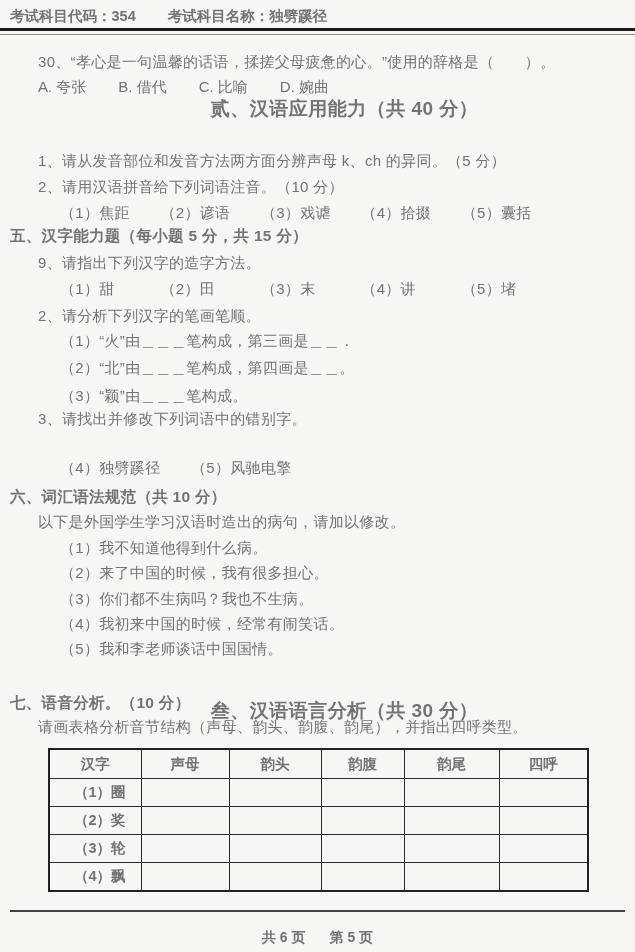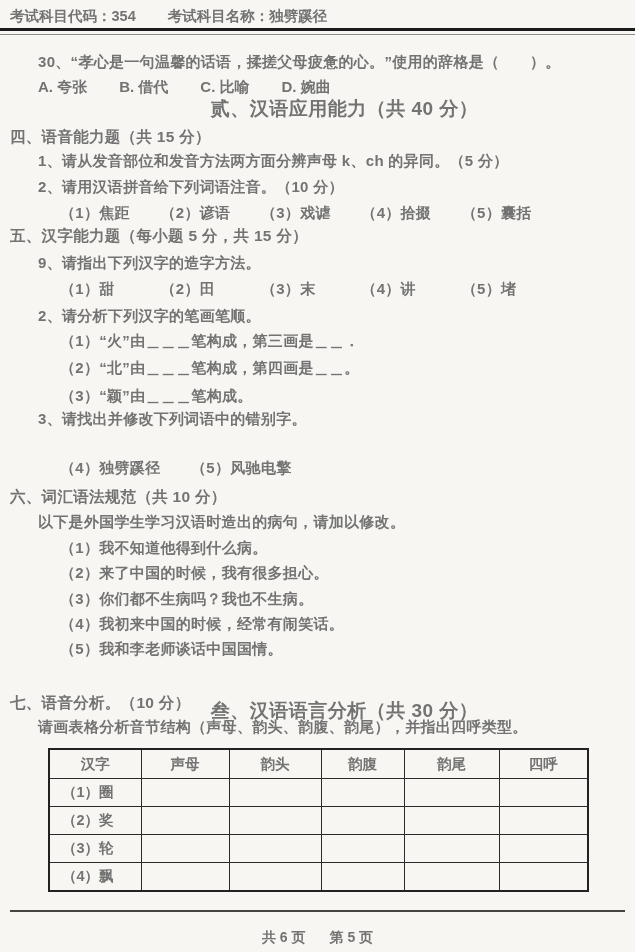--- a/index.html
+++ b/index.html
@@ -13,21 +13,21 @@
     height: 952px;
     margin: 0 auto;
     background: #f7f6f3;
     color: #737373;
     overflow: hidden;
   }
   .line {
     position: absolute;
     white-space: nowrap;
     font-size: 15px;
-    font-weight: 700;
+    font-weight: 400;
     letter-spacing: 0.3px;
     line-height: 20px;
   }
   .indent0 { left: 10px; }
   .indent1 { left: 38px; }
   .indent2 { left: 60px; }
   .sect { font-weight: 700; font-size: 15.5px; }
   .bigtitle {
     position: absolute;
     left: 0;
@@ -59,42 +59,42 @@
     top: 34px; left: 0;
     width: 635px; height: 1px;
     background: #8a8a88;
   }
   .options {
     position: absolute;
     top: 78px; left: 38px;
     display: flex;
     gap: 32px;
     font-size: 15px;
-    font-weight: 700;
+    font-weight: 400;
     white-space: nowrap;
   }
   .ans-table {
     position: absolute;
     top: 748px;
     left: 48px;
     border-collapse: collapse;
     table-layout: fixed;
     border: 2px solid #222;
   }
   .ans-table th, .ans-table td {
     border: 1.5px solid #2b2b2b;
     font-size: 14.5px;
     font-weight: 600;
     padding: 0;
   }
   .ans-table thead th { height: 28px; text-align: center; }
   .ans-table tbody td { height: 27px; }
   .ans-table tbody td.rowlabel {
     text-align: left;
-    padding-left: 12px;
+    padding-left: 24px;
     white-space: nowrap;
   }
   .bottom-rule {
     position: absolute;
     top: 910px; left: 10px;
     width: 615px; height: 2px;
     background: #454543;
   }
   .footer {
     position: absolute;
@@ -123,21 +123,20 @@
   <div class="line indent1" style="top:52px">30、“孝心是一句温馨的话语，揉搓父母疲惫的心。”使用的辞格是（　　）。</div>
   <div class="options">
     <span>A. 夸张</span>
     <span>B. 借代</span>
     <span>C. 比喻</span>
     <span>D. 婉曲</span>
   </div>
 
   <div class="bigtitle" style="top:96px">贰、汉语应用能力（共 40 分）</div>
 
-  <div class="line indent0 sect" style="top:127px">四、语音能力题（共 15 分）</div>
   <div class="line indent1" style="top:151px">1、请从发音部位和发音方法两方面分辨声母 k、ch 的异同。（5 分）</div>
   <div class="line indent1" style="top:177px">2、请用汉语拼音给下列词语注音。（10 分）</div>
   <div class="line indent2" style="top:203px">（1）焦距　　（2）谚语　　（3）戏谑　　（4）拾掇　　（5）囊括</div>
 
   <div class="line indent0 sect" style="top:226px">五、汉字能力题（每小题 5 分，共 15 分）</div>
   <div class="line indent1" style="top:253px">9、请指出下列汉字的造字方法。</div>
   <div class="line indent2" style="top:279px">（1）甜　　　（2）田　　　（3）末　　　（4）讲　　　（5）堵</div>
   <div class="line indent1" style="top:306px">2、请分析下列汉字的笔画笔顺。</div>
   <div class="line indent2" style="top:331px">（1）“火”由＿＿＿笔构成，第三画是＿＿．</div>
   <div class="line indent2" style="top:358px">（2）“北”由＿＿＿笔构成，第四画是＿＿。</div>

